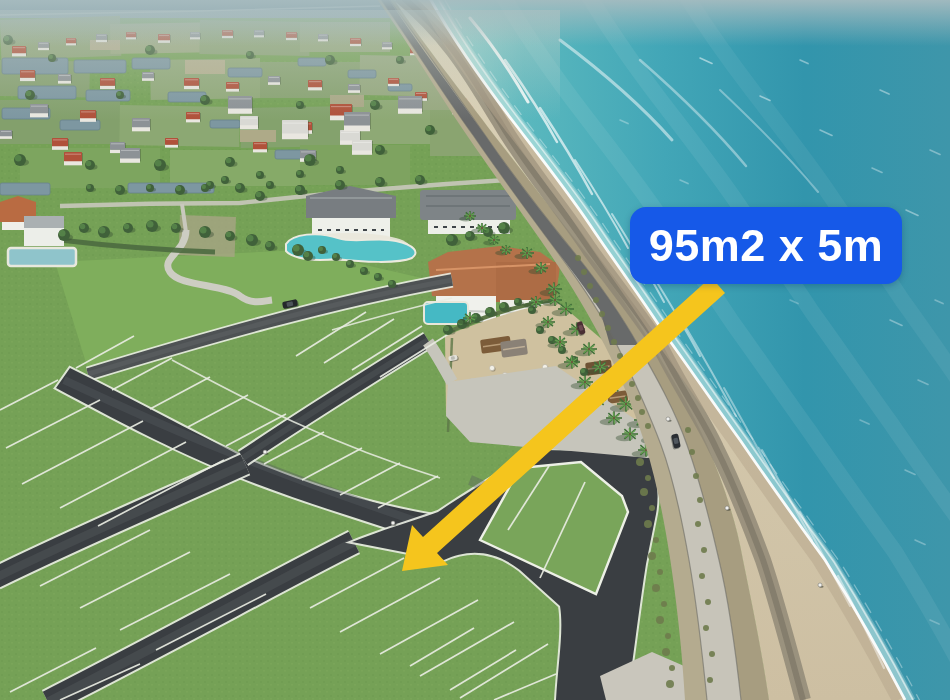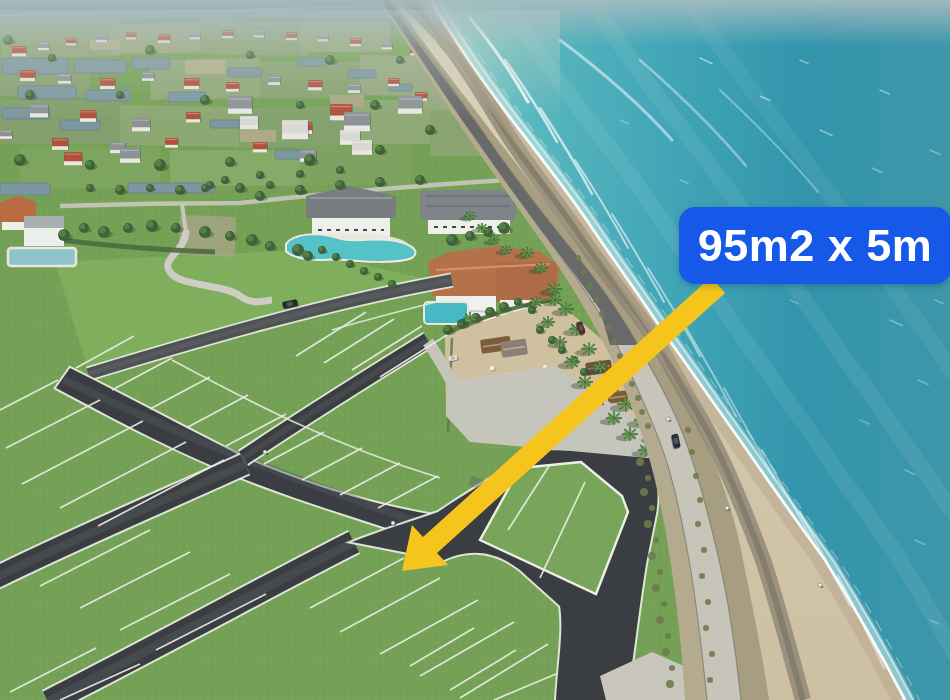--- a/index.html
+++ b/index.html
@@ -1,19 +1,19 @@
 <!DOCTYPE html>
 <html style="--badge-color: #1659e8; --arrow-color: #f5c51d; --label-color: #ffffff;"><head>
 <meta charset="utf-8">
 <style>
   html,body{margin:0;padding:0;background:#222;}
   .stage{position:relative;width:950px;height:700px;overflow:hidden;
          font-family:"Liberation Sans",sans-serif;}
   .scene{position:absolute;left:0;top:0;width:950px;height:700px;display:block;}
-  .badge{position:absolute;left:679px;top:207px;width:272px;height:77px;
+  .badge{position:absolute;left:630px;top:207px;width:272px;height:77px;
          background:var(--badge-color,#1659e8);border-radius:16px;
          display:flex;align-items:center;justify-content:center;
          box-shadow:0 2px 6px rgba(0,30,80,.25);}
   .badge span{color:var(--label-color,#fff);font-weight:bold;font-size:45px;
          letter-spacing:.5px;line-height:1;}
 </style>
 </head>
 <body>
 
 <div class="stage">

